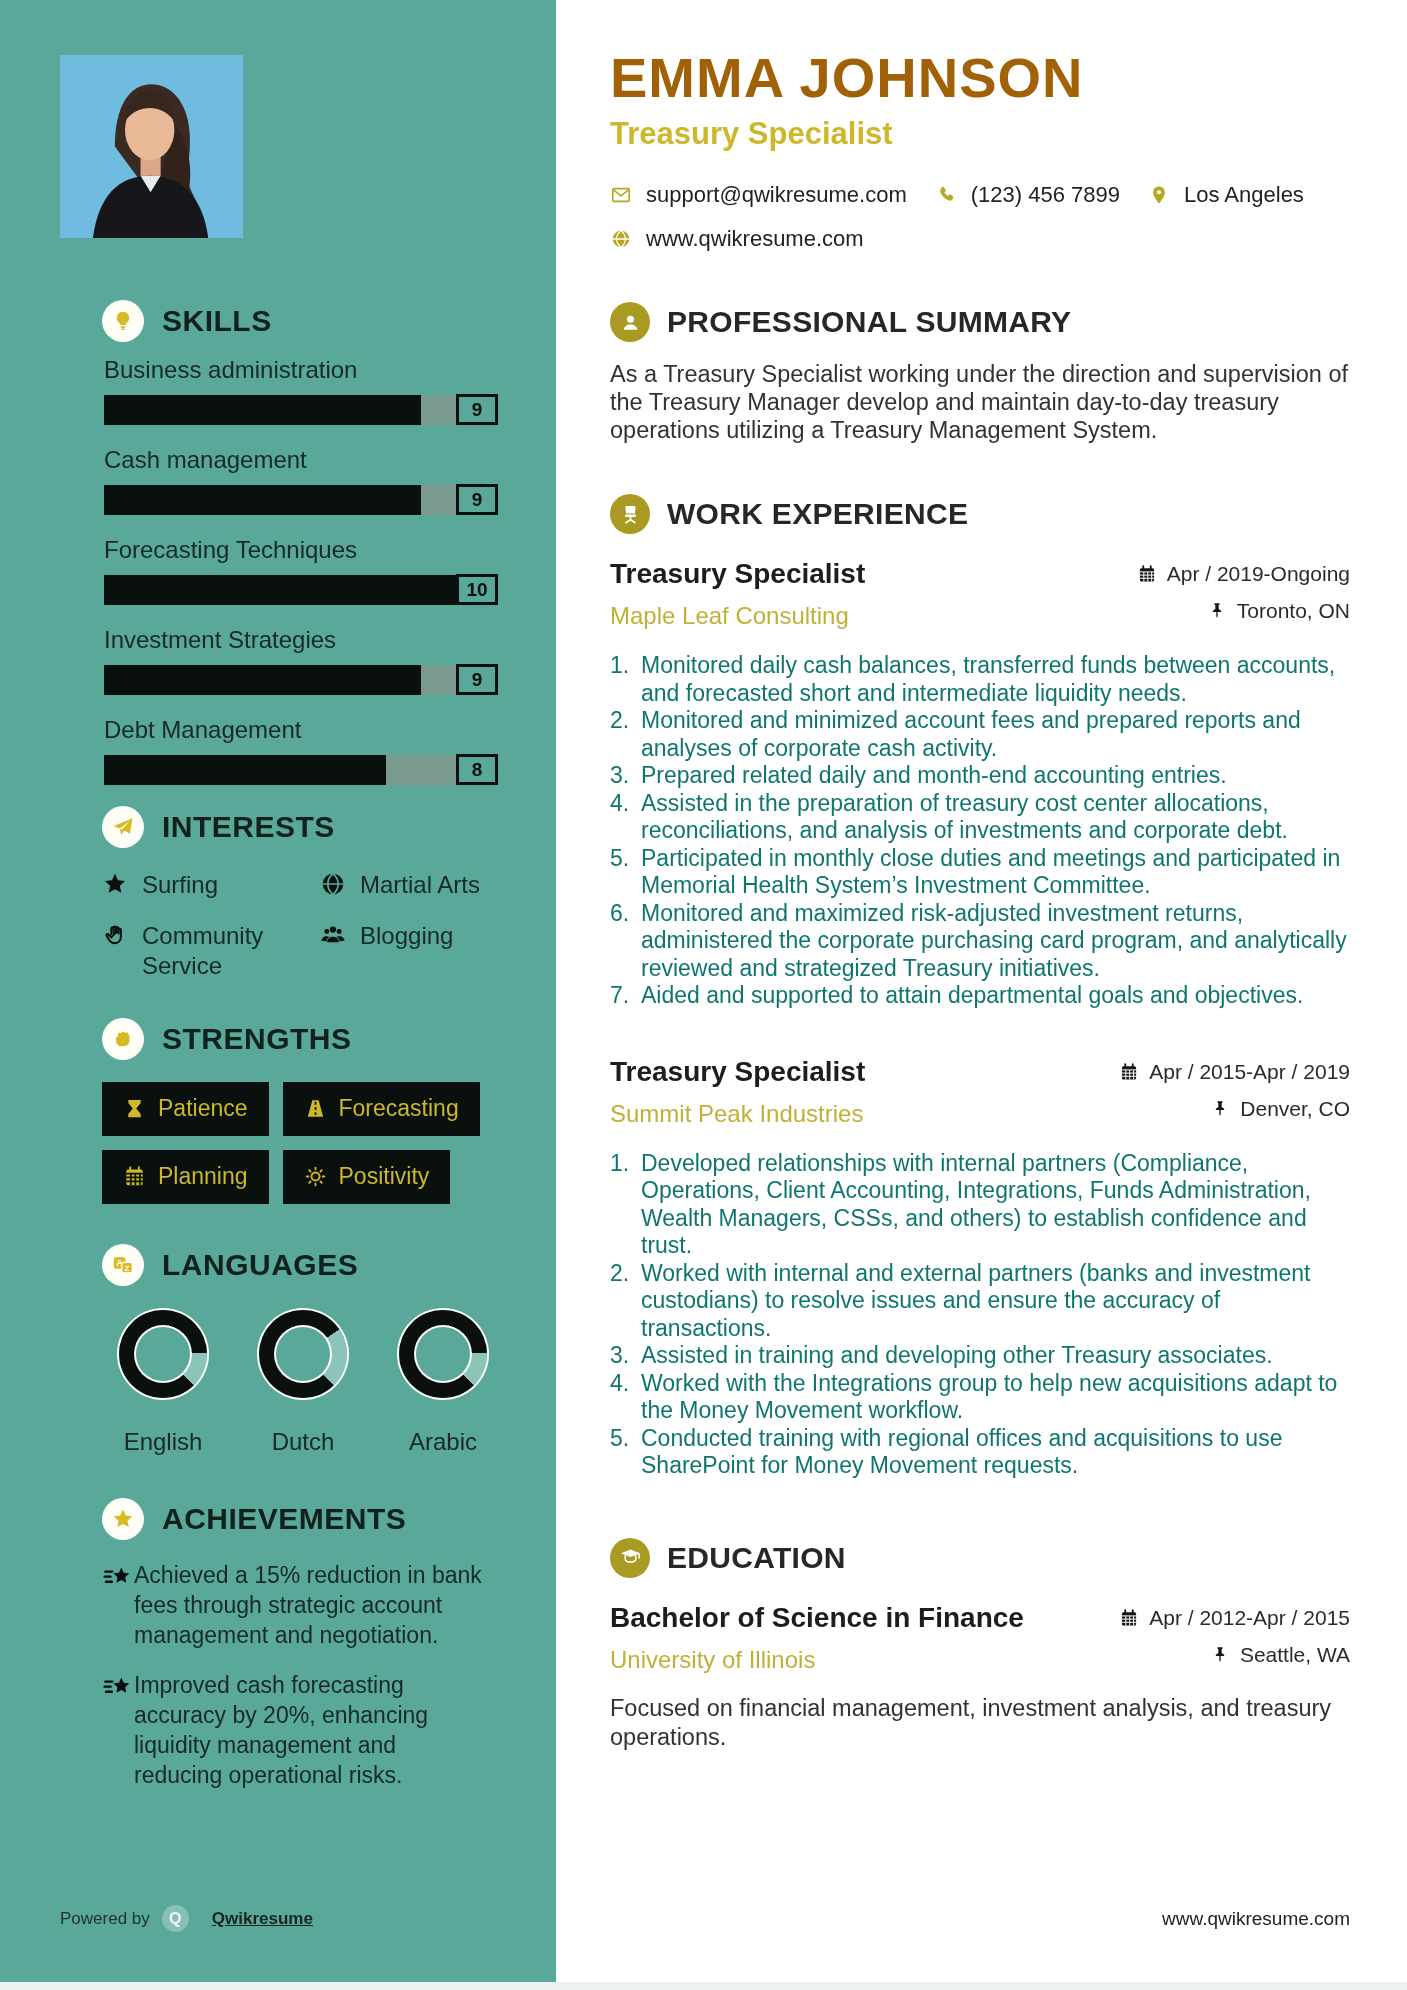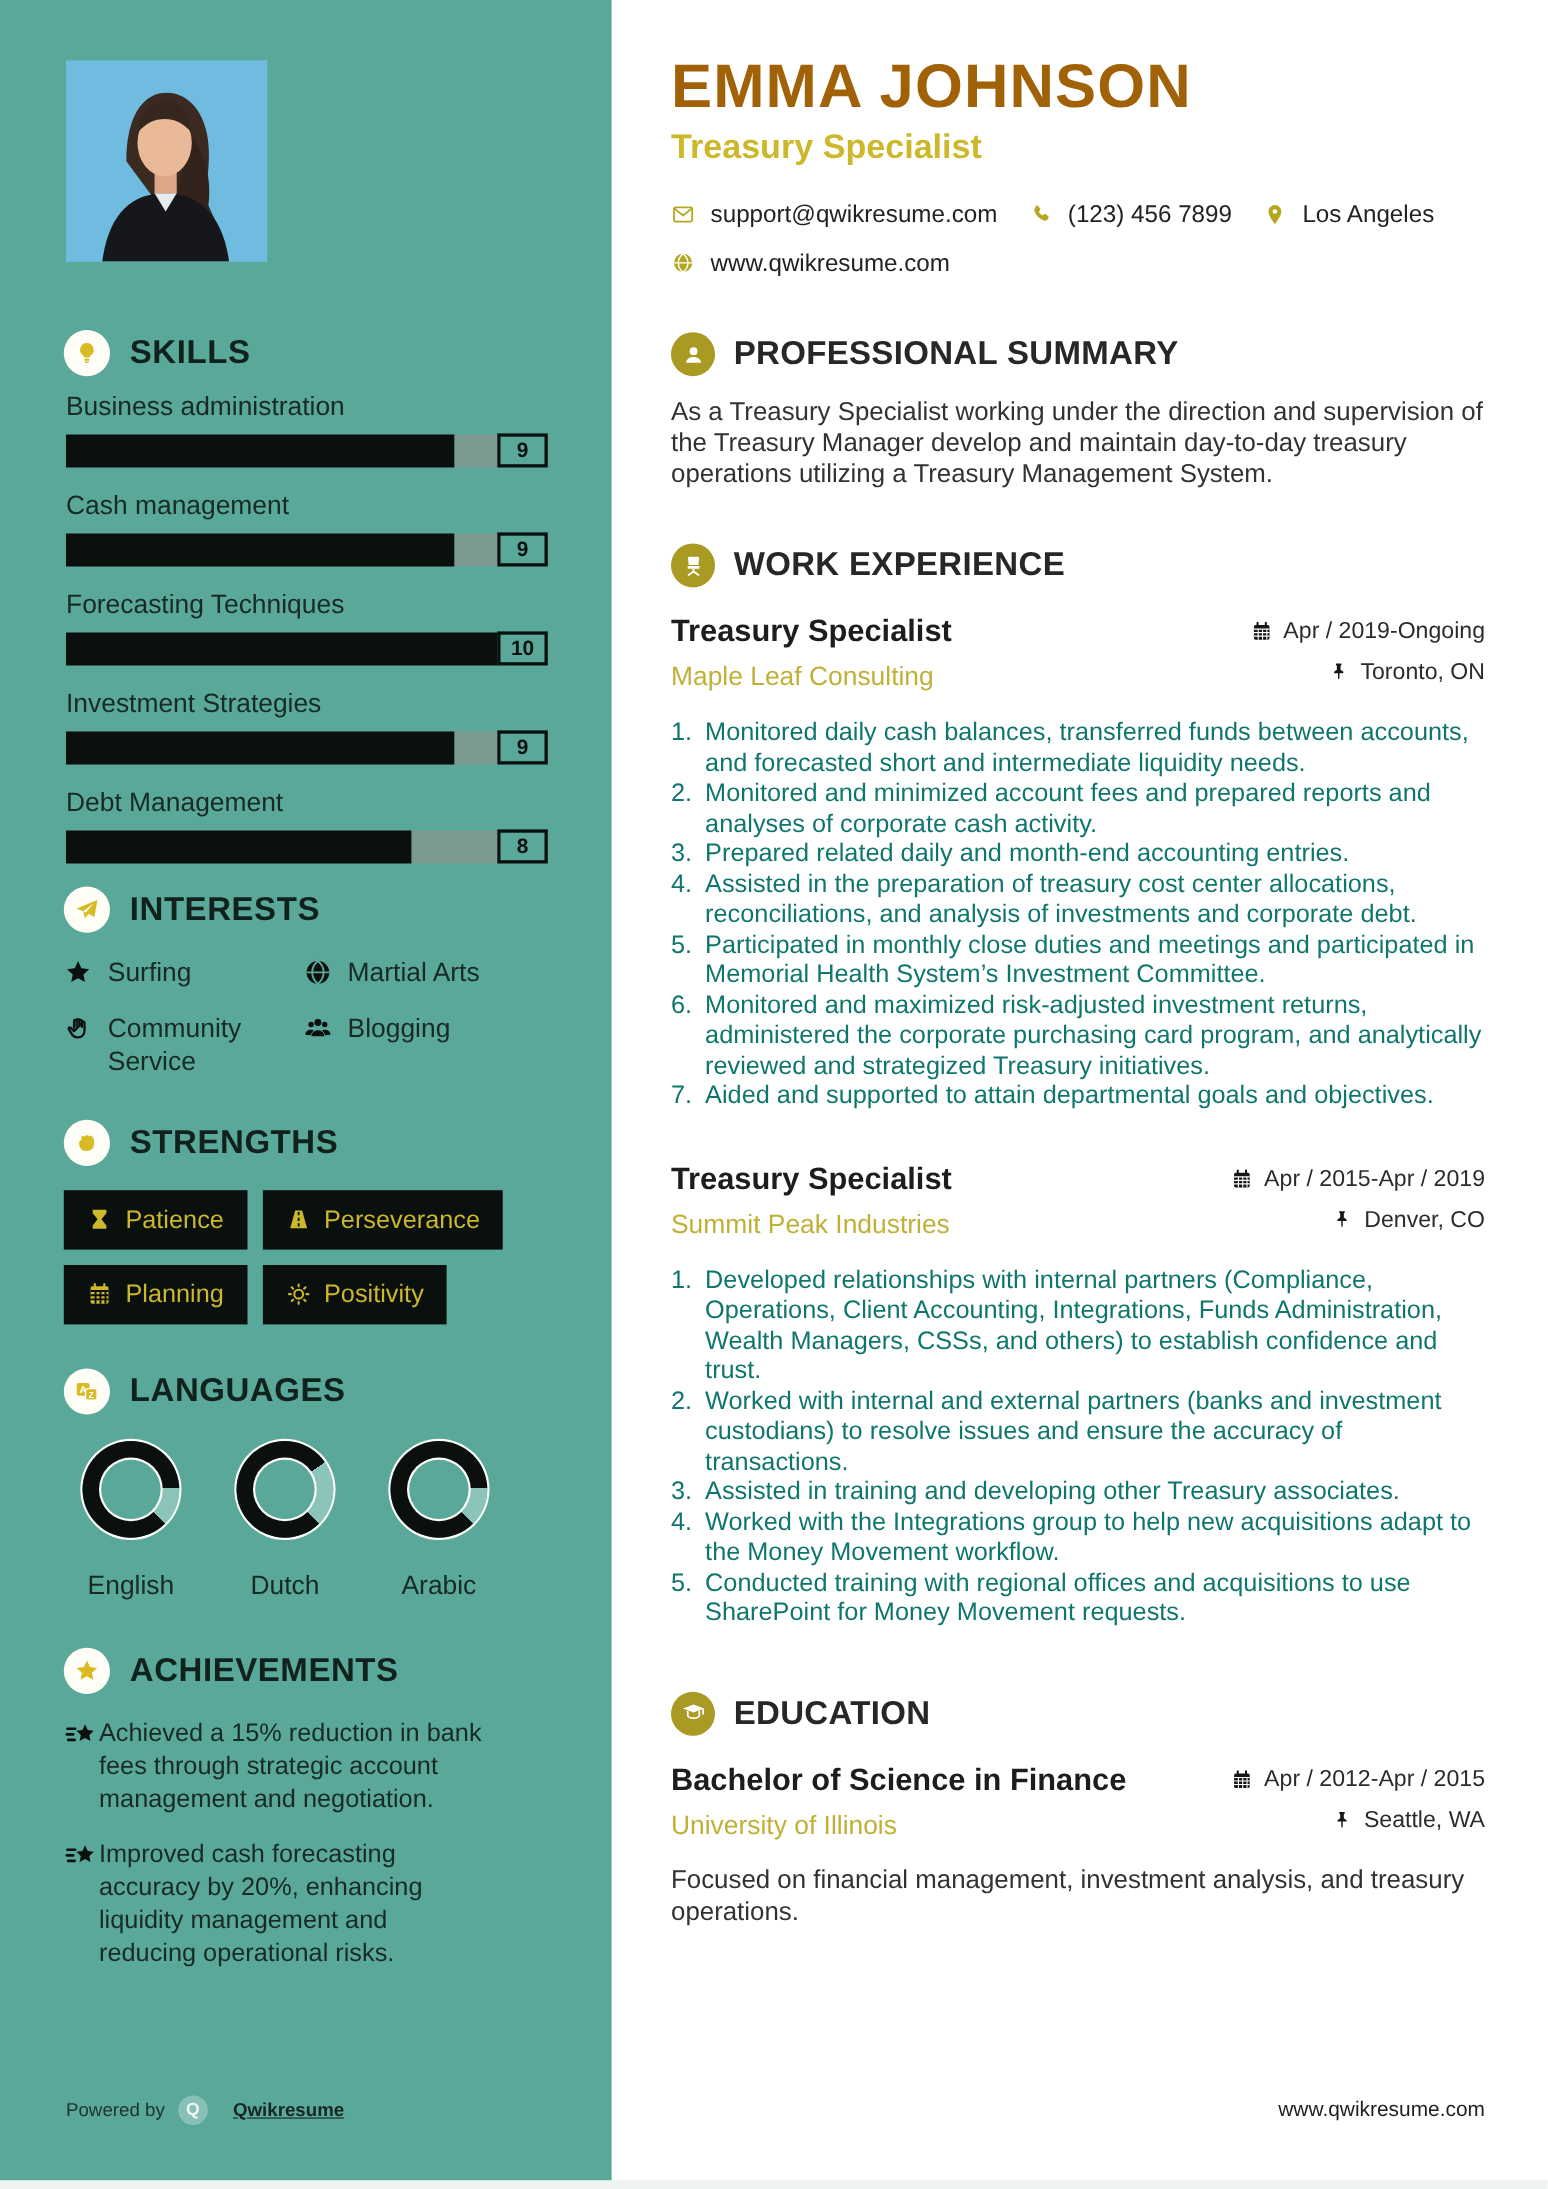--- a/index.html
+++ b/index.html
@@ -20,21 +20,21 @@
   }
   *{margin:0;padding:0;box-sizing:border-box;}
   body{font-family:"Liberation Sans","DejaVu Sans",sans-serif;background:#fff;}
   .page{position:relative;width:1407px;height:1990px;background:#ffffff;display:flex;overflow:hidden;}
 
   
   .sidebar{position:relative;width:556px;min-width:556px;height:100%;background:var(--sidebar-bg);}
   .photo{width:183px;height:183px;margin:55px 0 0 60px;background:var(--photo-bg);overflow:hidden;}
   .photo svg{display:block;width:100%;height:100%;}
 
-  .side-section{margin-top:40px;}
+  .side-section{margin-top:40px;padding-left:44px;}
   .side-header{display:flex;align-items:center;gap:18px;margin:0 58px 0 58px;}
   .side-header .hcircle{width:42px;height:42px;border-radius:50%;background:#fffef6;display:flex;align-items:center;justify-content:center;flex:0 0 auto;}
   .side-header .hcircle svg{width:24px;height:24px;fill:var(--gold);}
   .side-header h2{font-size:30px;font-weight:800;color:var(--side-title);letter-spacing:.5px;}
 
   
   .skills-list{margin:14px 58px 0 60px;}
   .skill{margin-bottom:21px;}
   .skill-label{font-size:24px;color:var(--side-text);margin-bottom:10px;}
   .skill-bar{display:flex;align-items:center;}
@@ -255,21 +255,21 @@
             </span>
        <span>Patience</span>
      </span>
           <span class="chip">
        <span style="display:inline-flex">
               <svg viewBox="0 0 24 24">
                 <path d="M8.7 3.5h6.6L20 20.5H4z"></path>
                 <path class="cut2" d="M12 5v3.1M12 10.4v3.1M12 15.8v3.1"></path>
               </svg>
             </span>
-       <span>Perseverance</span>
+       <span>Forecasting</span>
      </span>
           <span class="chip">
        <span style="display:inline-flex">
               <svg viewBox="0 0 24 24">
                 <rect x="3.5" y="4.6" width="17" height="16.4" rx="1.6"></rect>
                 <path class="cut2" d="M3.5 9h17M8.2 9v12M12.9 9v12M17.6 9v12M3.5 13h17M3.5 17h17"></path>
                 <path class="stk" d="M7.5 2.4v3M16.5 2.4v3"></path>
               </svg>
             </span>
        <span>Planning</span>

